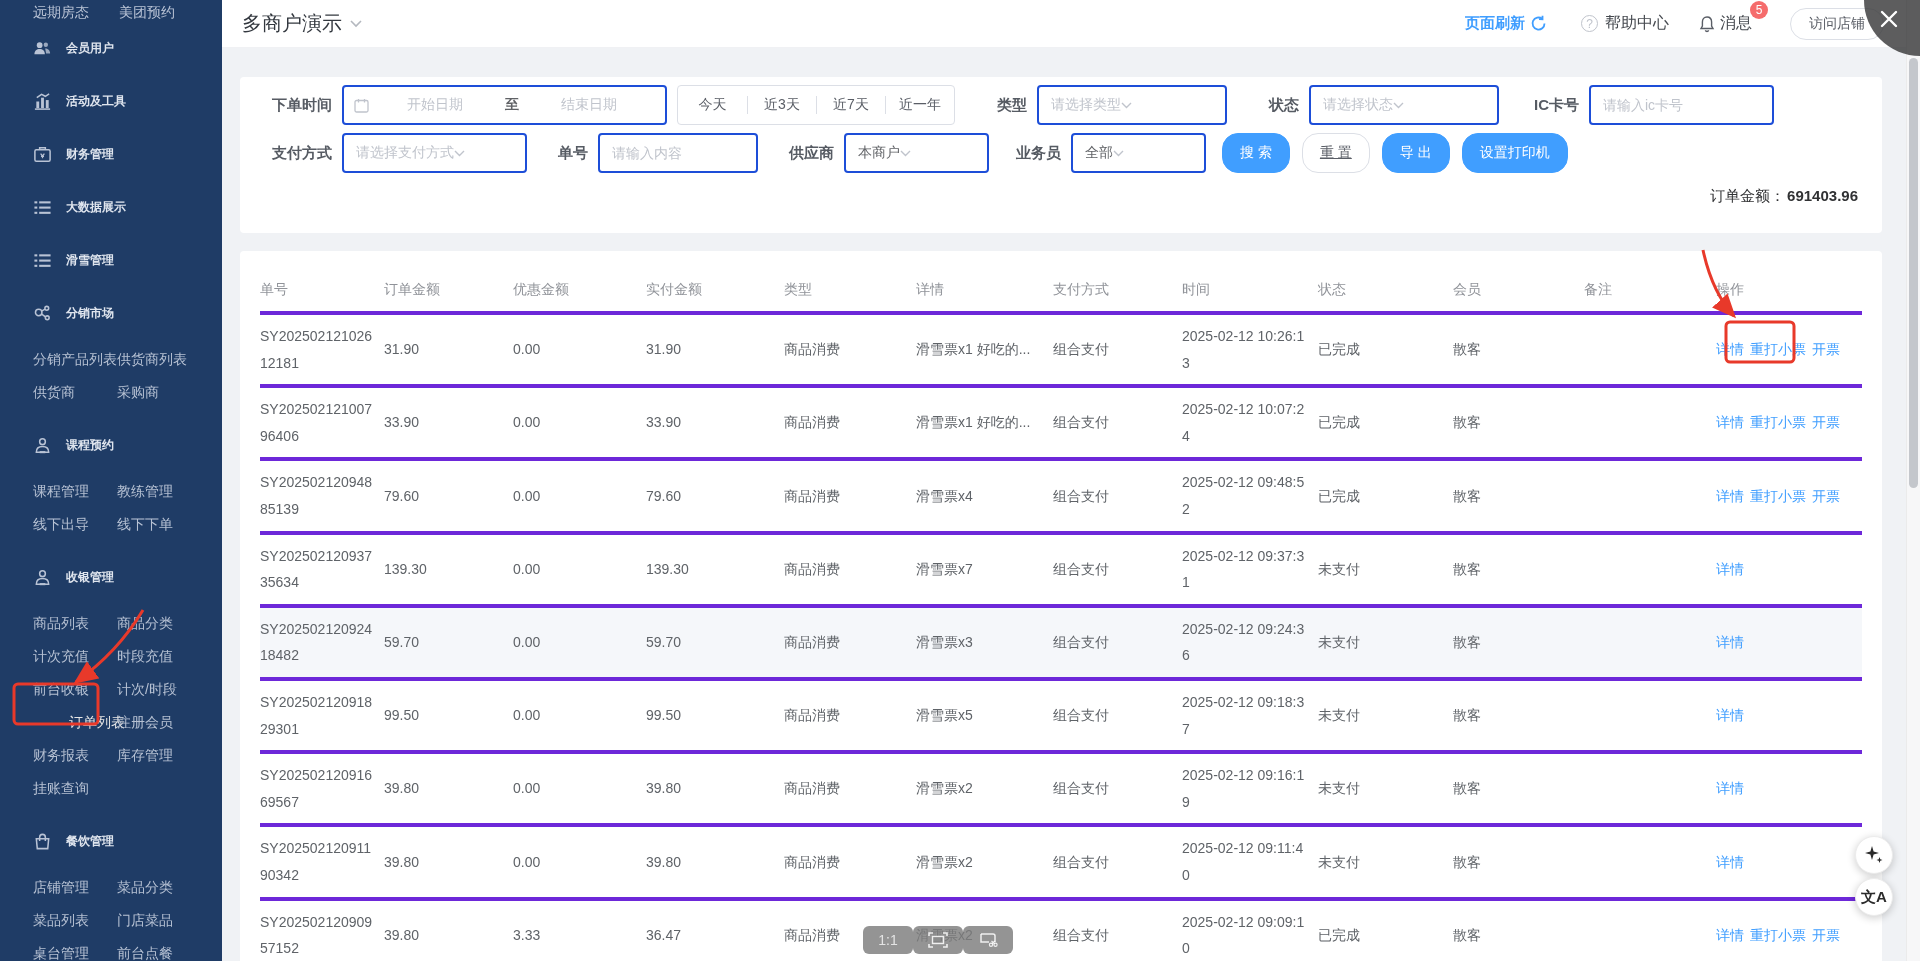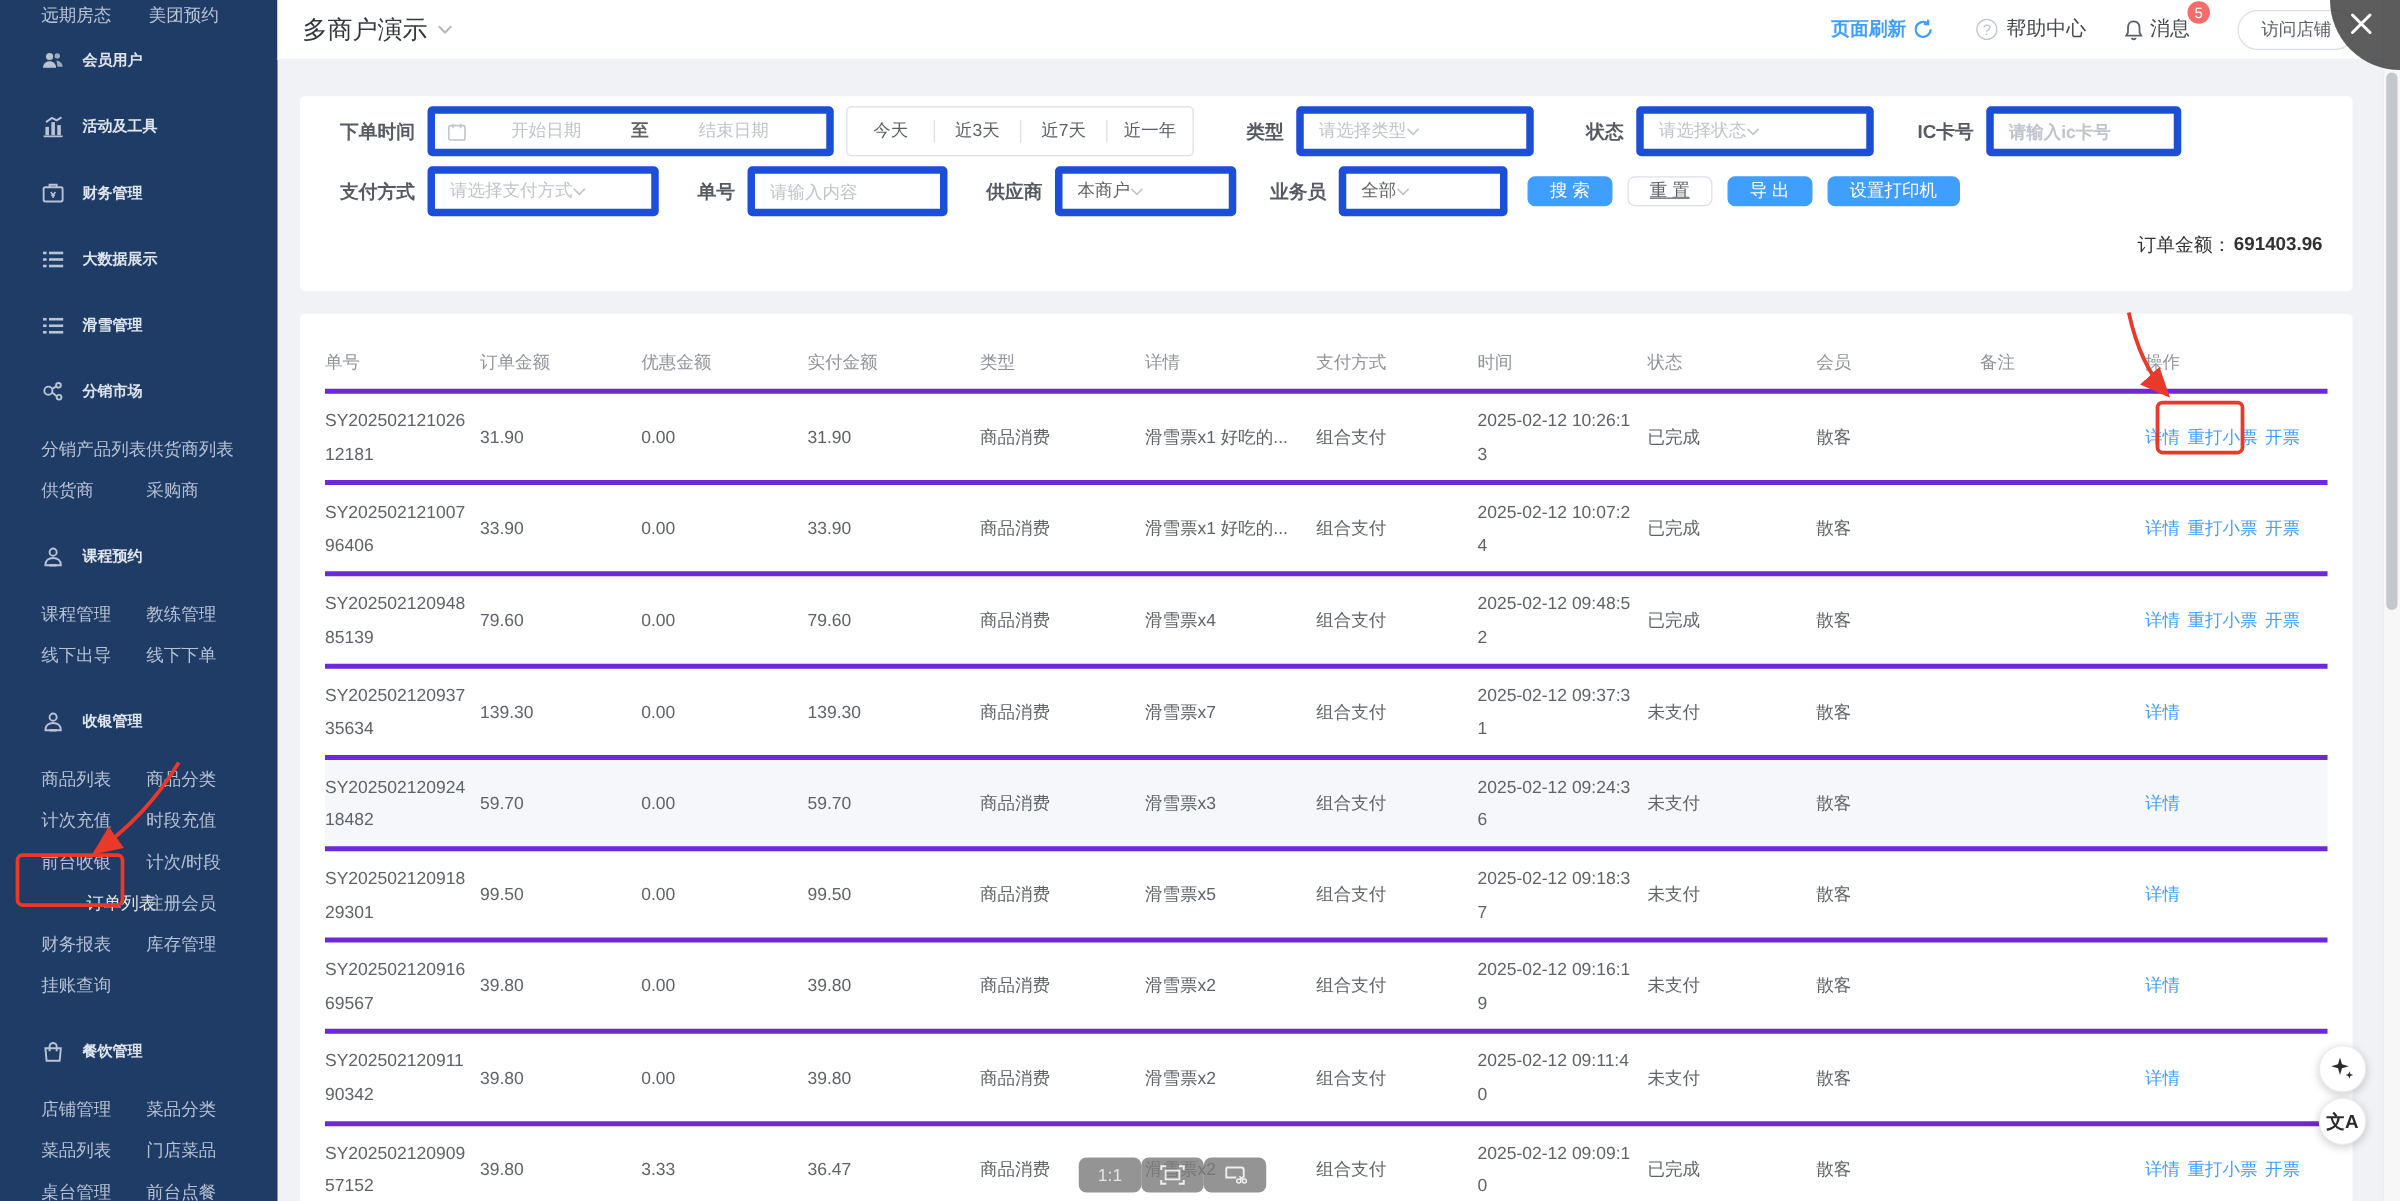--- a/index.html
+++ b/index.html
@@ -33,33 +33,33 @@
   .h-shop { margin-left:38px; height:32px; padding:0 18px; border:1px solid #dcdfe6; border-radius:16px; background:#fff; color:#5a5e66; font-size:14px; display:flex; align-items:center; cursor:pointer; }
 
   
   .card { position:absolute; left:240px; width:1642px; background:#fff; border-radius:4px; }
   .filter-card { top:77px; height:156px; padding:8px 24px 0; }
   .f-row { display:flex; align-items:center; margin-top:0; }
   .f-row + .f-row { margin-top:8px; }
   .f-label { text-align:right; margin-right:10px; font-size:15px; font-weight:600; color:#565b63; white-space:nowrap; }
   .w68 { width:68px; } .w45 { width:45px; } .w56 { width:56px; } .w60 { width:60px; } .w64 { width:64px; }
   .f-item { display:flex; align-items:center; margin-right:16px; }
-  .inp, .sel, .range { height:40px; border:6px solid #1d4ed8; border-radius:4px; background:#fff; font-size:14px; color:#606266; }
+  .inp, .sel, .range { height:40px; border:2px solid #1d4ed8; border-radius:4px; background:#fff; font-size:14px; color:#606266; }
   .range { width:325px; display:flex; align-items:center; padding:0 10px; }
   .range .ph { color:#c0c4cc; flex:1; text-align:center; }
   .range .to { color:#606266; font-weight:600; padding:0 4px; }
   .range svg { color:#c0c4cc; }
   .inp { padding:0 12px; }
   .inp::placeholder { color:#c0c4cc; }
   .sel { display:flex; align-items:center; justify-content:flex-start; padding:0 10px 0 12px; cursor:pointer; }
   .sel .ph { color:#c0c4cc; } .sel .val { color:#606266; }
   .quick { display:flex; border:1px solid #dcdfe6; border-radius:4px; overflow:hidden; height:40px; }
   .quick button { width:69px; background:#fff; border:none; border-left:1px solid #dcdfe6; color:#5a5e66; font-size:14px; cursor:pointer; }
   .quick button:first-child { border-left:none; }
-  .btn { height:24px; border-radius:6px; font-size:14px; cursor:pointer; border:1px solid #409eff; background:#409eff; color:#fff; padding:0 17px; margin-left:12px; white-space:nowrap; }
+  .btn { height:40px; border-radius:16px; font-size:14px; cursor:pointer; border:1px solid #409eff; background:#409eff; color:#fff; padding:0 17px; margin-left:12px; white-space:nowrap; }
   .btn.plain { background:#fff; border-color:#dcdfe6; color:#5a5e66;text-decoration:underline; }
   .sum-row { display:flex; justify-content:flex-end; margin-top:14px; font-size:15px; color:#303133; }
   .sum-row b { font-weight:600; margin-left:2px; }
 
   
   .table-card { top:251px; height:730px; padding:18px 20px 0; }
   .t-row { display:grid; grid-template-columns:124px 129px 133px 138px 132px 137px 129px 136px 135px 131px 132px 1fr; align-items:center; }
   .t-head .t-row { height:42px; }
   .t-head .th { color:#909399; font-size:14px; font-weight:400; padding-right:10px; }
   .t-body .t-row { min-height:62px; border-top:4px solid #6d28d9; }
@@ -283,21 +283,21 @@
           </svg>
       </div>
       <span class="f-label w56">状态</span>
       <div class="sel f-item" style="width:190px">
         <span class="ph">请选择状态</span>
         <svg width="11" height="7" viewBox="0 0 11 7">
             <path d="M1 1 L5.5 5.5 L10 1" stroke="#c0c4cc" stroke-width="1.4" fill="none"></path>
           </svg>
       </div>
       <span class="f-label w64">IC卡号</span>
-      <input class="inp" style="width: 156px; font-weight: bold;" placeholder="请输入ic卡号">
+      <input class="inp" style="width: 185px;" placeholder="请输入ic卡号">
     </div>
     <div class="f-row">
       <span class="f-label w68">支付方式</span>
       <div class="sel f-item" style="width:185px">
         <span class="ph">请选择支付方式</span>
         <svg width="11" height="7" viewBox="0 0 11 7">
             <path d="M1 1 L5.5 5.5 L10 1" stroke="#c0c4cc" stroke-width="1.4" fill="none"></path>
           </svg>
       </div>
       <span class="f-label w45">单号</span>

